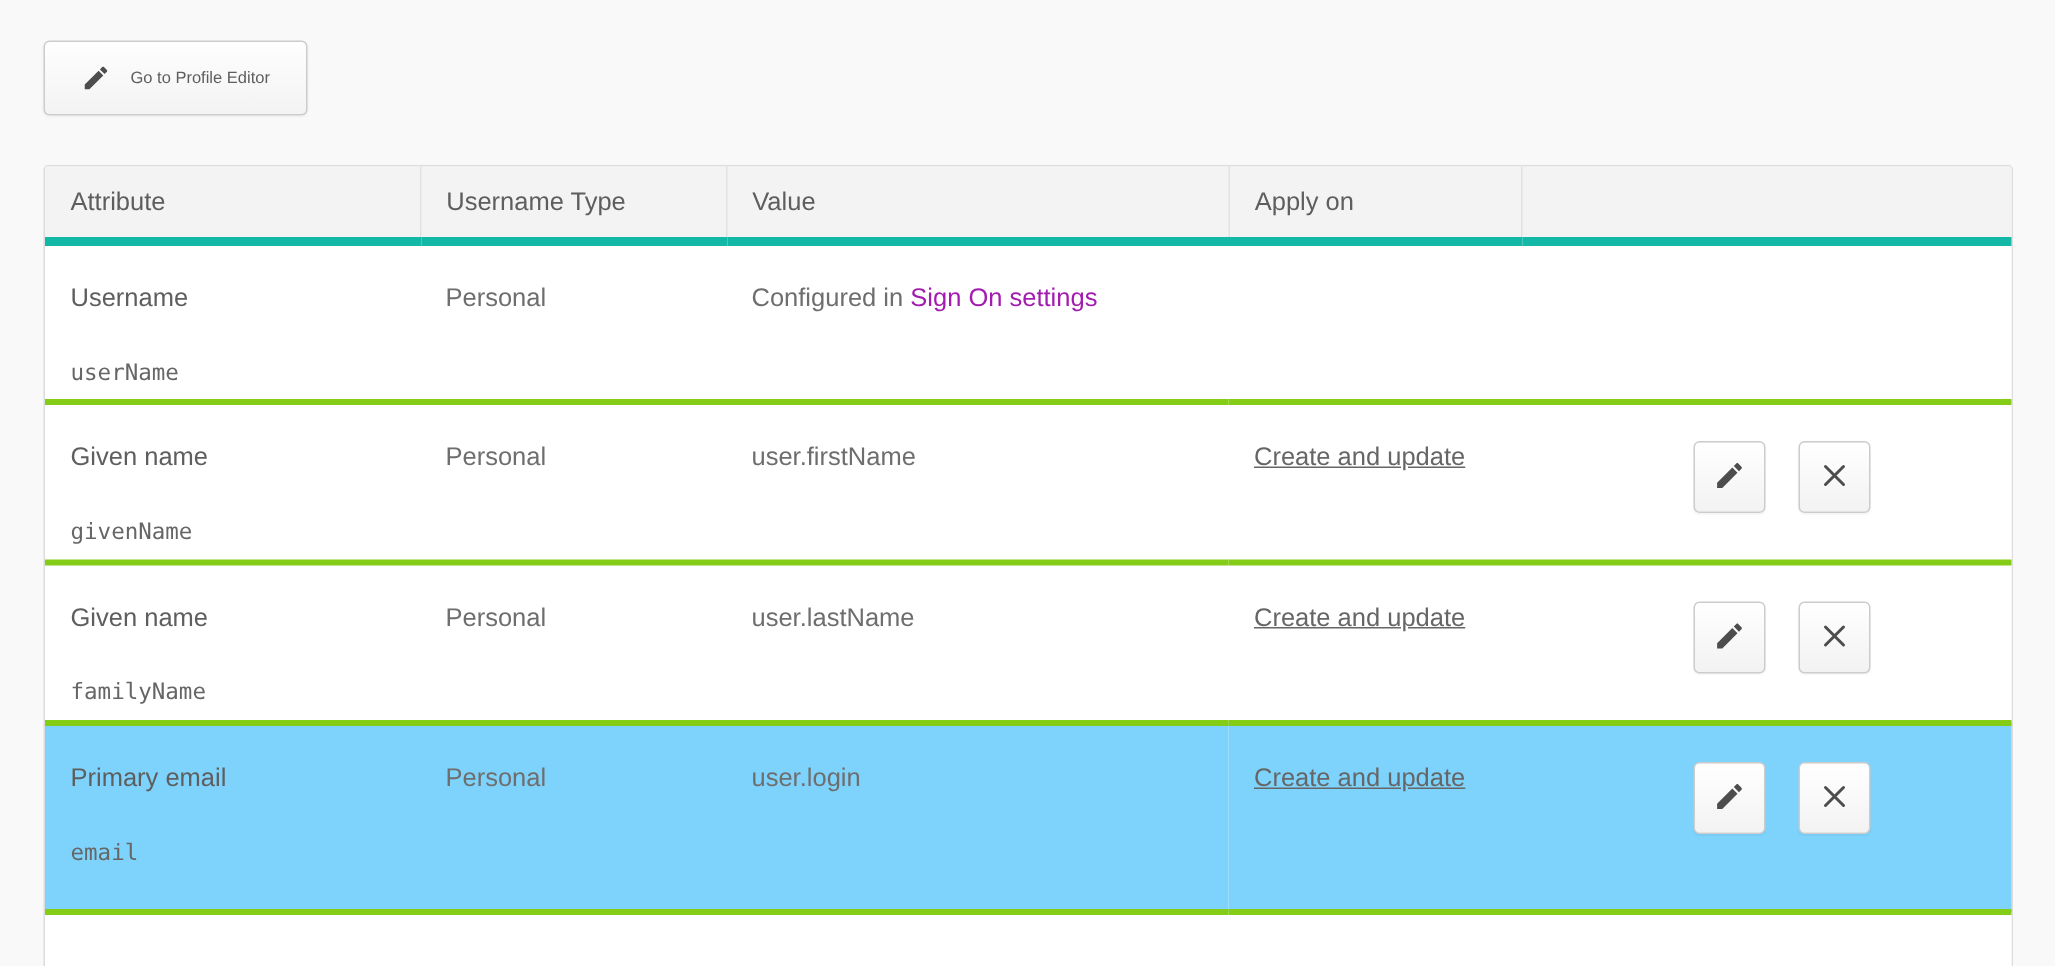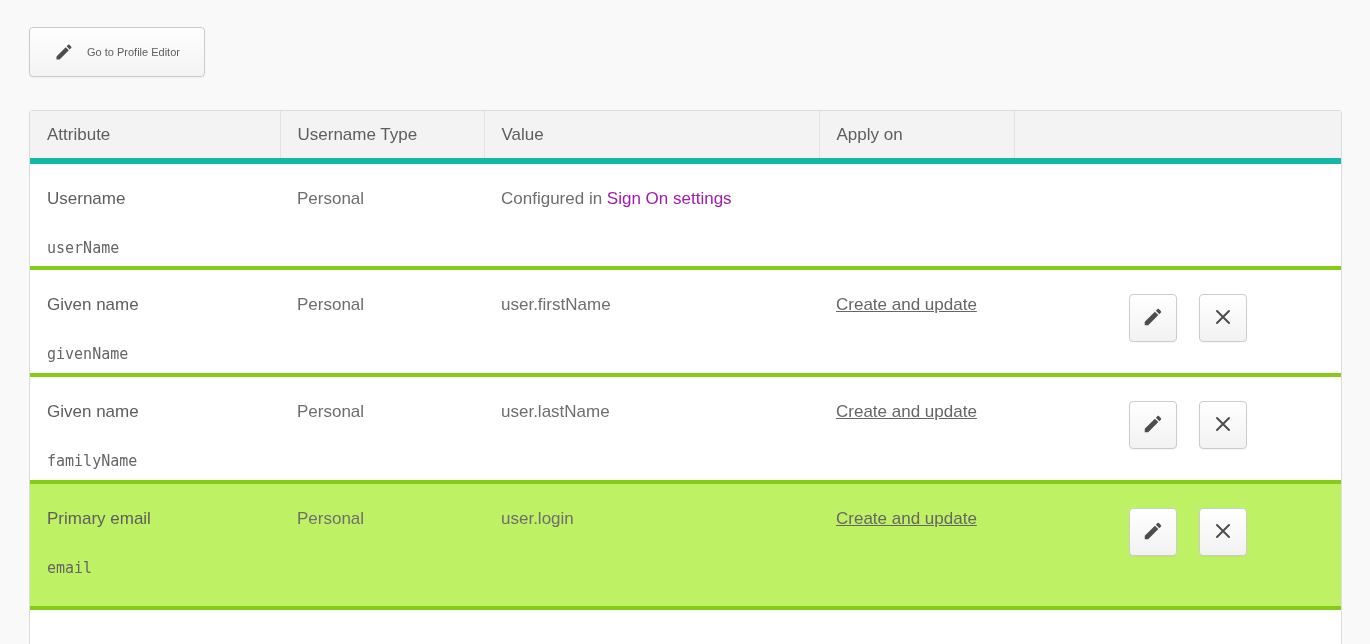--- a/index.html
+++ b/index.html
@@ -55,21 +55,21 @@
   tbody td {
     vertical-align: top;
     padding: 25px 10px 0 17px;
     border-top: 4px solid #84cc16;
     font-size: 17px;
     color: #6e6e6e;
     background: #fff;
   }
   tbody tr:first-child td { border-top: none; }
   tr.data-row-tall { height: 107px; }
-  tr.row-highlight td { background: #bef264; }
+  tr.row-highlight td { background: #7dd3fc; }
   tr.row-highlight { height: 126px; }
   tr.partial-row { height: 60px; }
   tr.partial-row td { padding: 0; }
 
   .attr-label { color: #5e5e5e; }
   .attr-var {
     font-family: "DejaVu Sans Mono", monospace;
     font-size: 15px;
     color: #666;
     margin-top: 30px;

